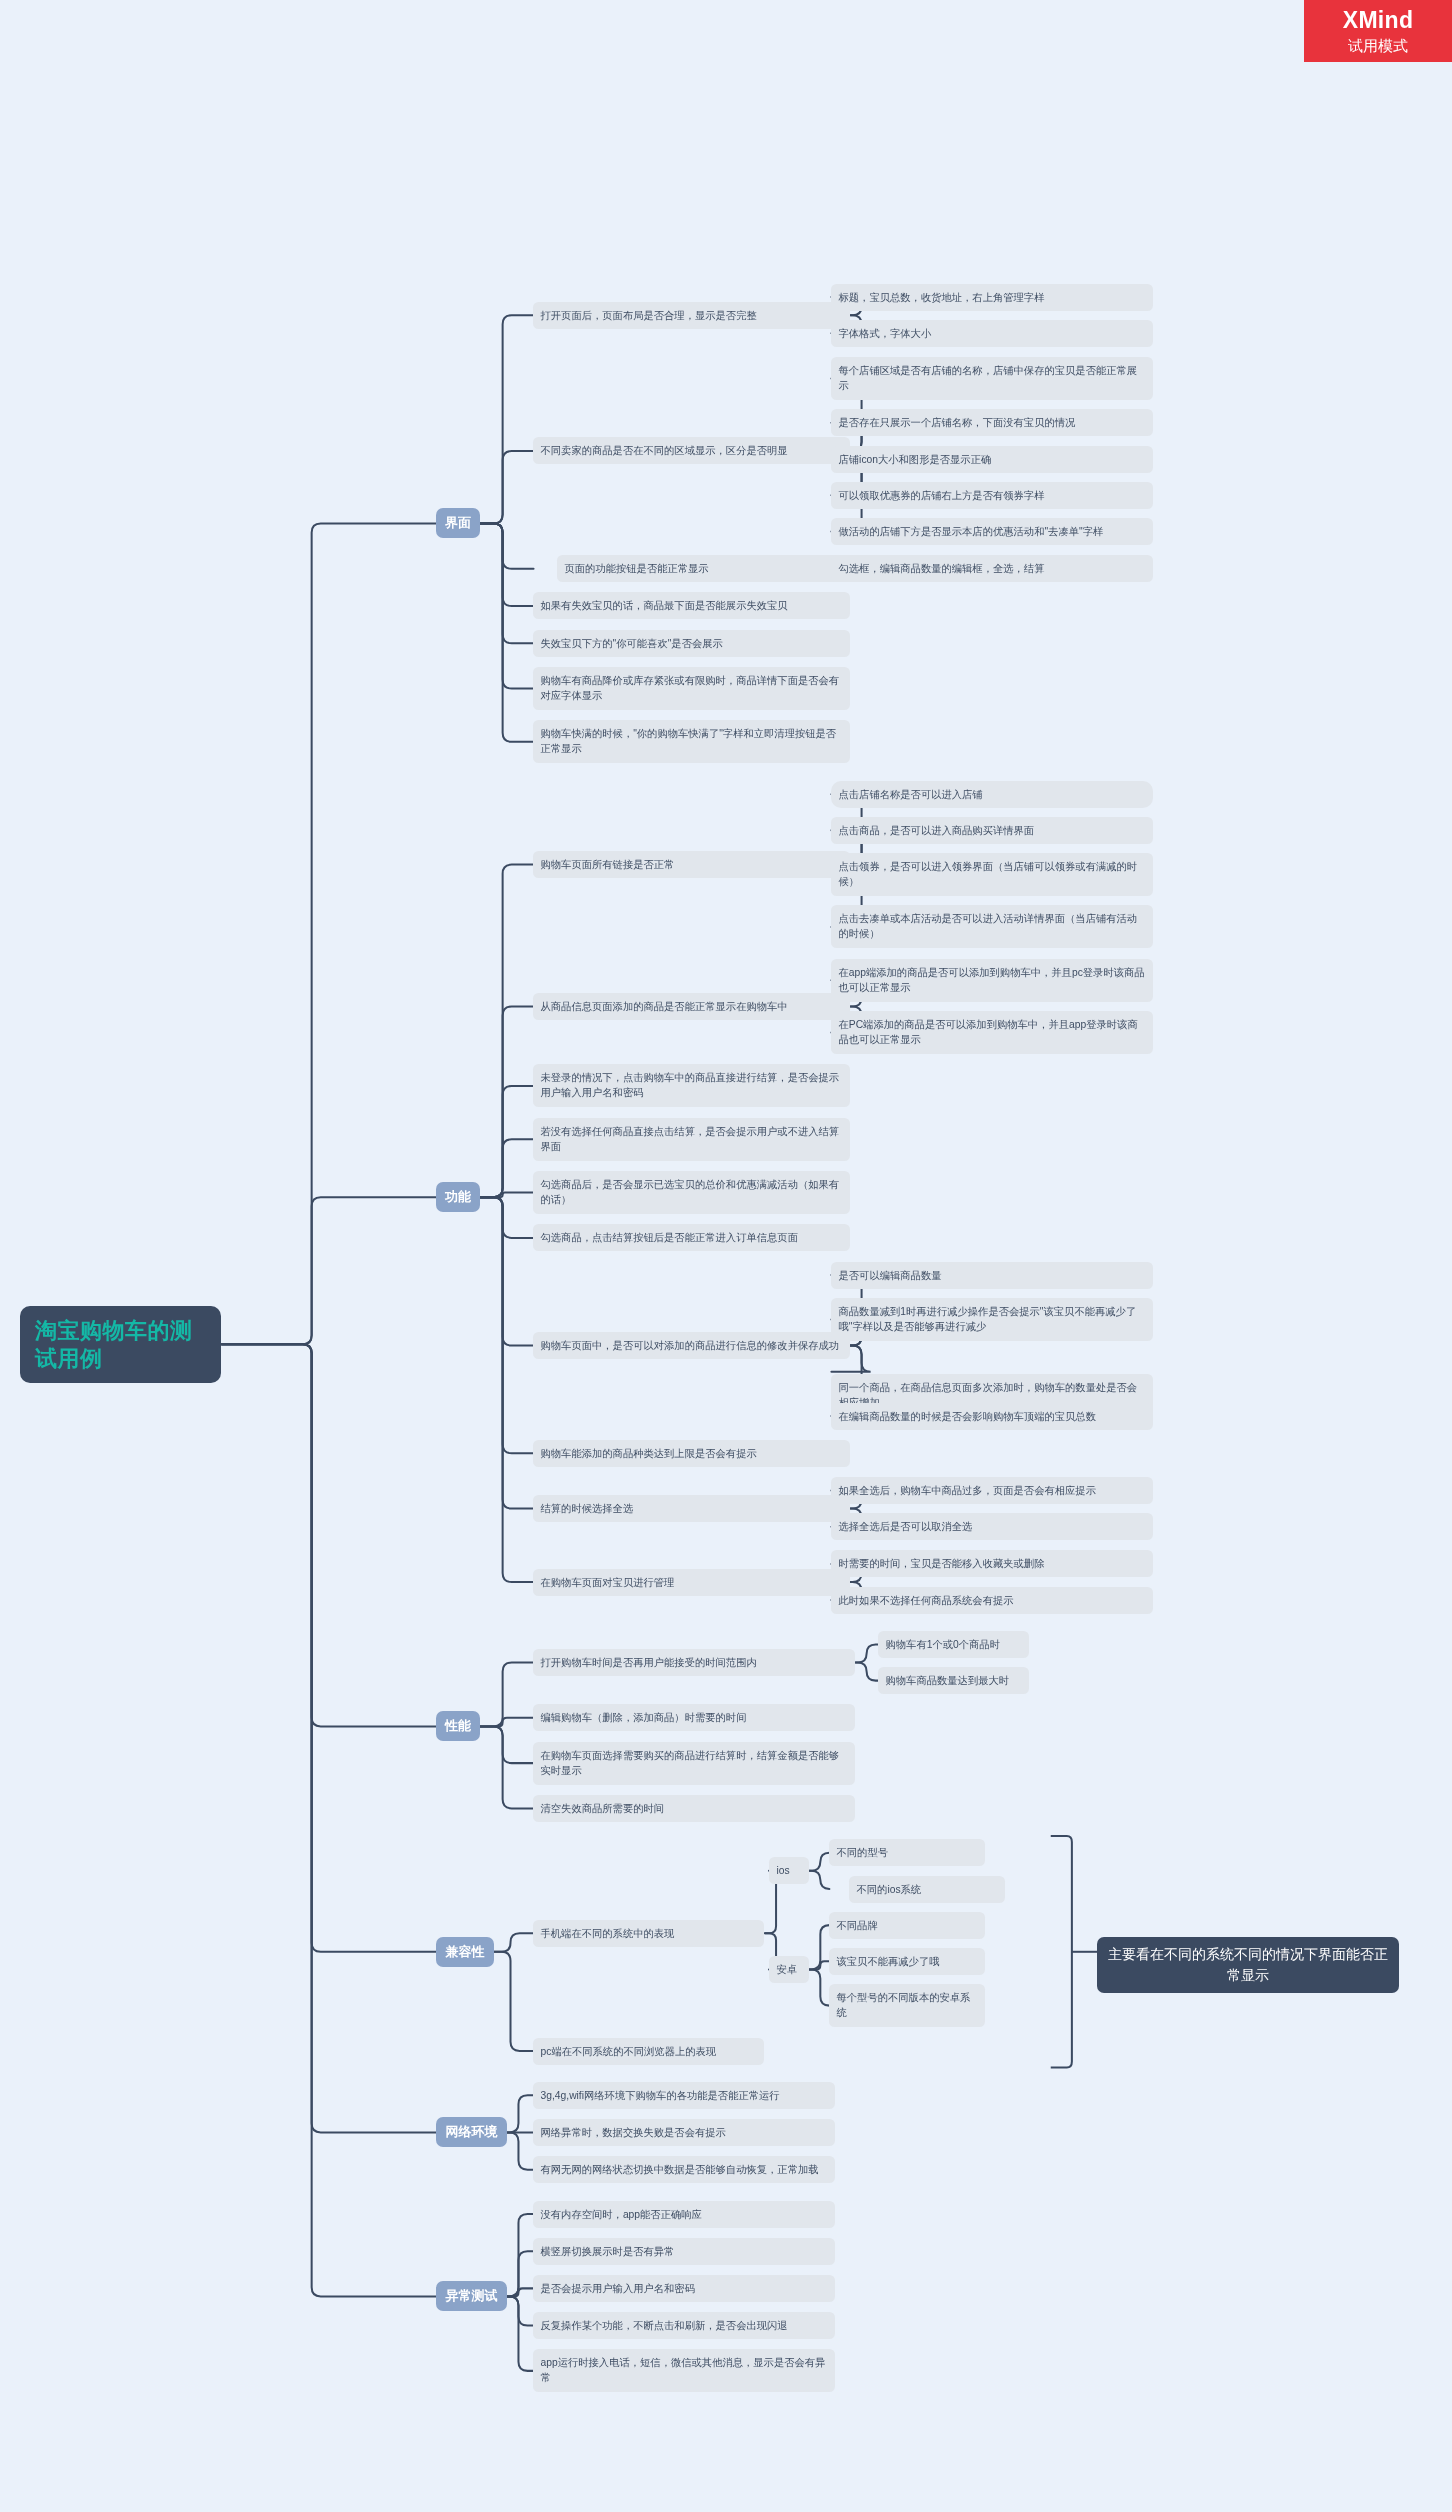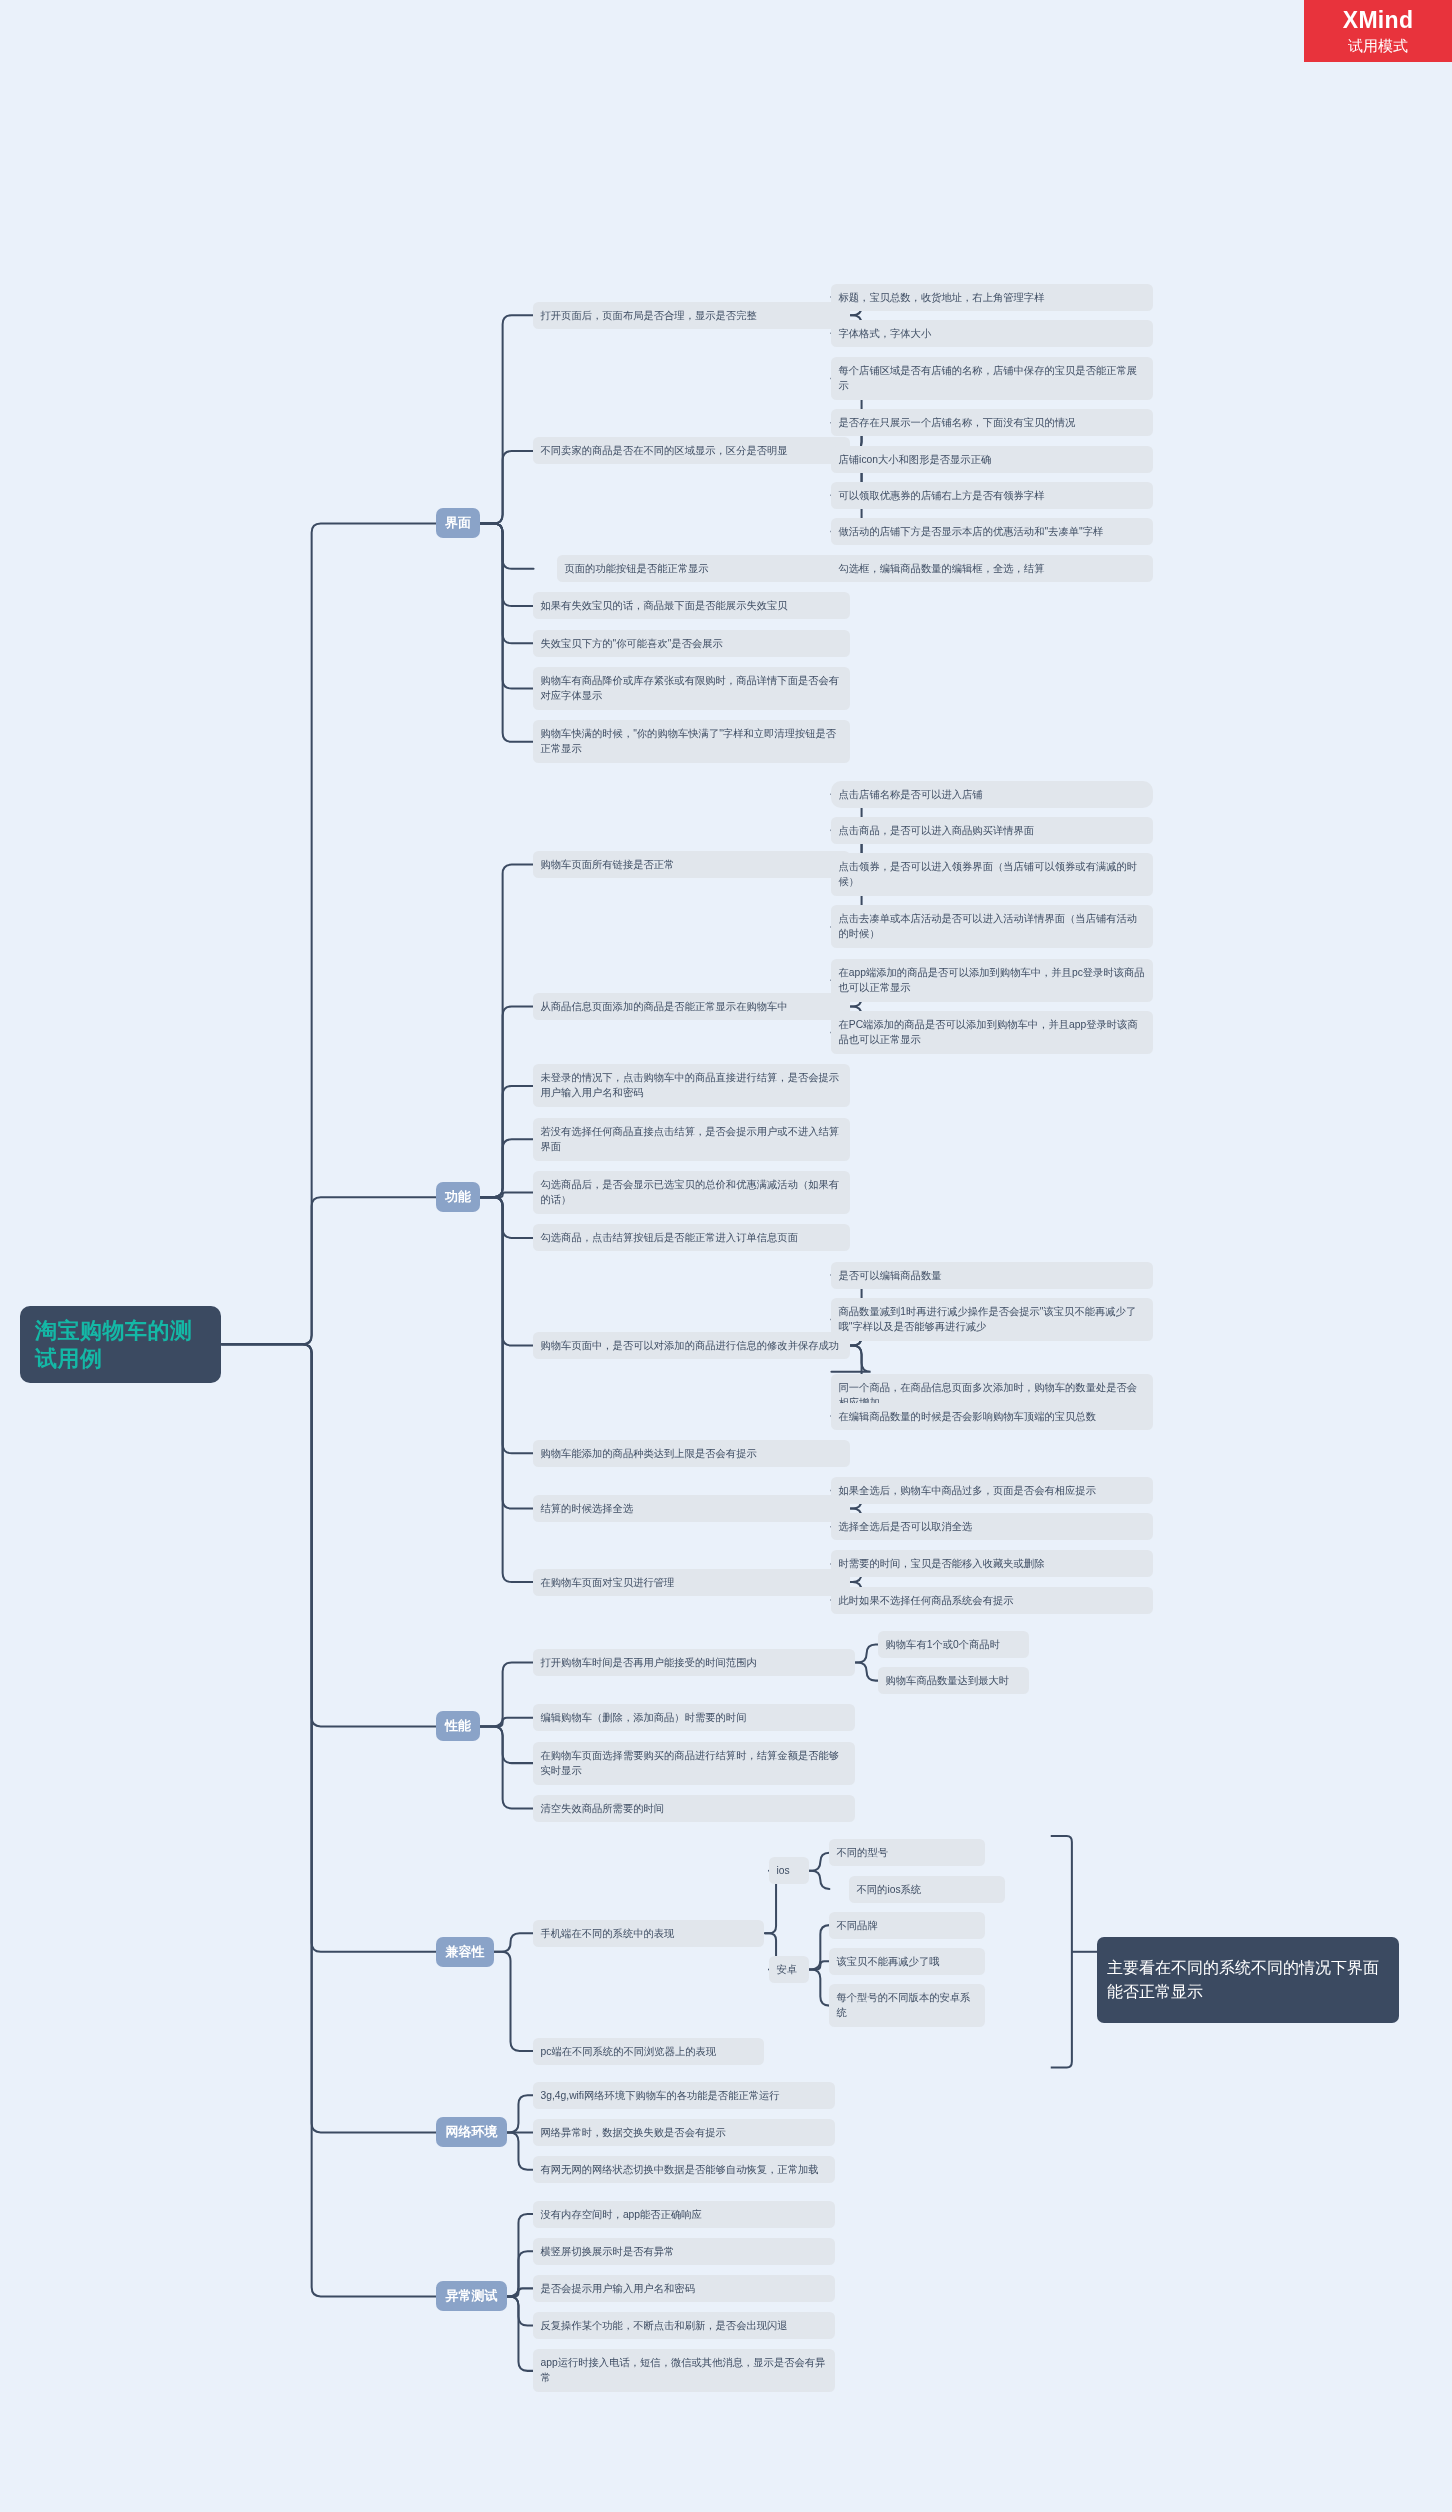--- a/index.html
+++ b/index.html
@@ -67,24 +67,25 @@
     border-radius: 5.5px;
     padding: 5.5px 7.5px;
     color: #3e4d63;
     font-size: 10.3px;
     line-height: 1.55;
   }
   
   .summary {
     background: #3b4a61;
     border-radius: 7px;
-    padding: 19px 10px;
+    padding: 7px 10px;
     color: #ffffff;
-    font-size: 16px;
+    font-size: 14px;
     line-height: 1.5;
+    text-align: center;
     justify-content: center;
   }
   
   .watermark {
     position: absolute;
     background: #e8333c;
     display: flex;
     flex-direction: column;
     align-items: center;
     justify-content: center;

